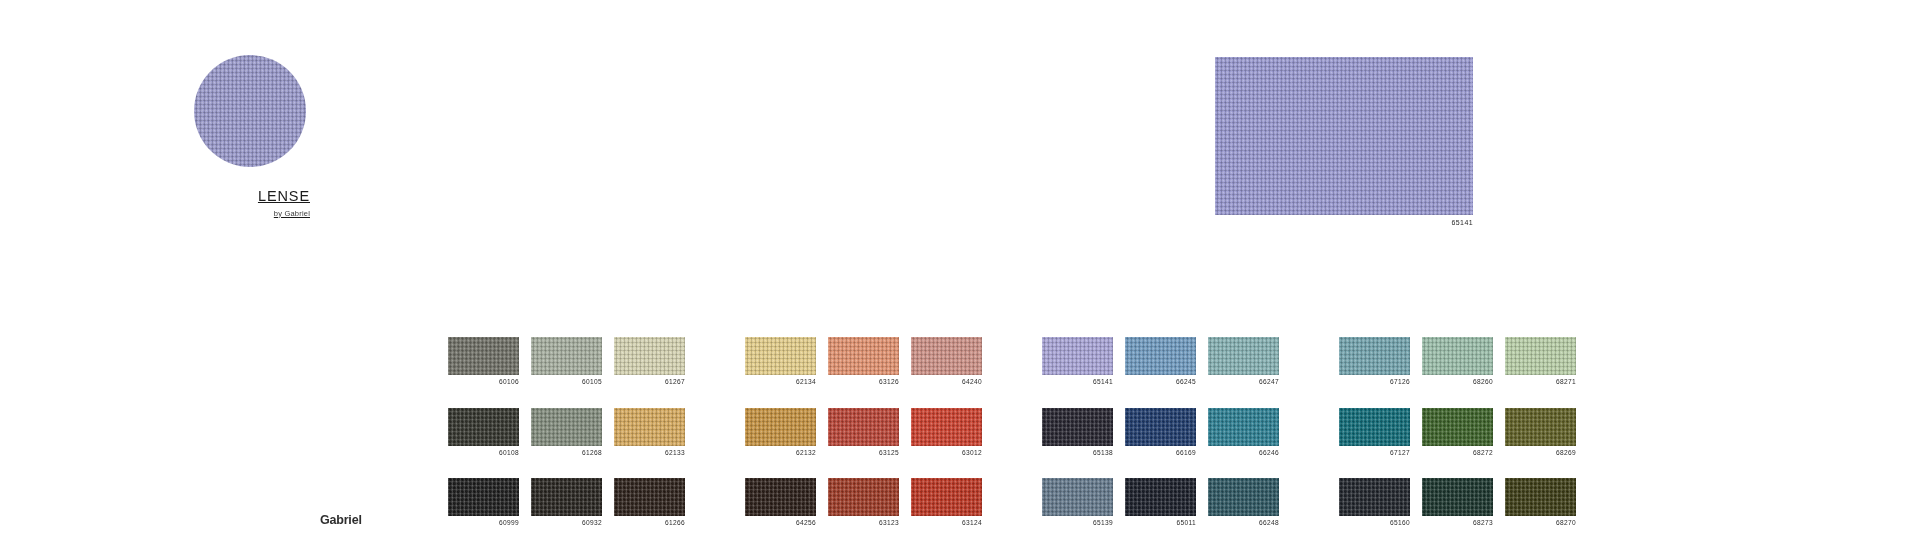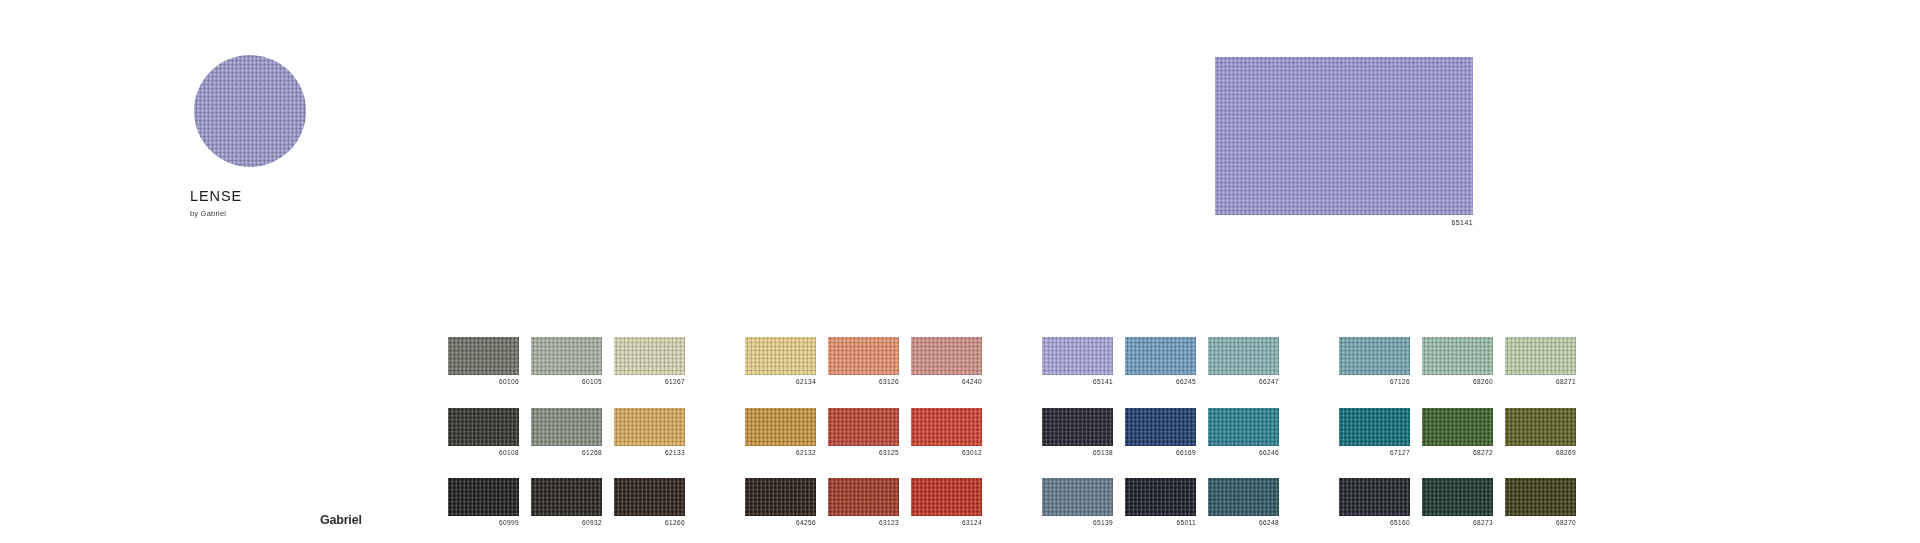--- a/index.html
+++ b/index.html
@@ -38,21 +38,22 @@
         rgba(0,0,0,0.03) 1px, rgba(0,0,0,0.03) 3px);
     background-size: 4px 4px, 4px 4px, 6px 6px;
   }
 
   
   #brand-block {
     position: absolute;
     left: 190px;
     top: 55px;
     width: 120px;
-    text-align: left;
+    text-align: right;
+    text-decoration: underline;
   }
   #brand-swatch-circle {
     width: 112px;
     height: 112px;
     border-radius: 50%;
     margin: 0 auto;
   }
   #brand-name {
     margin-top: 22px;
     font-size: 14.5px;

